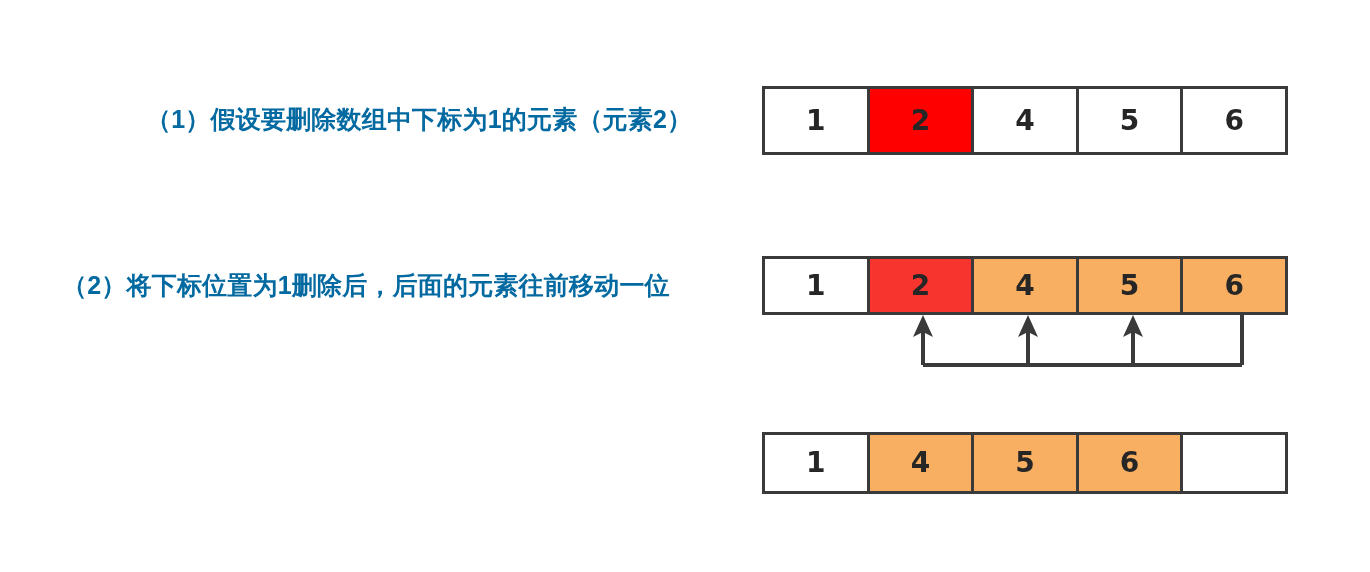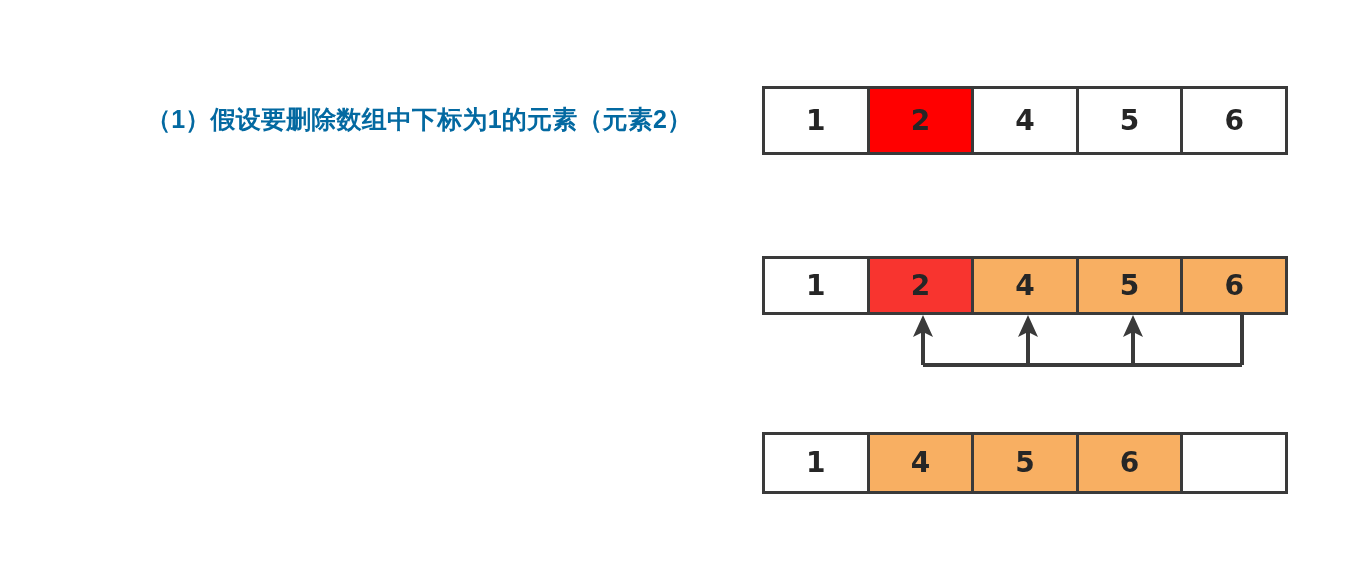--- a/index.html
+++ b/index.html
@@ -114,20 +114,21 @@
   <div class="caption caption-1">（1）假设要删除数组中下标为1的元素（元素2）</div>
 
   <div class="array-row array-row-1">
     <div class="cell fill-white">1</div>
     <div class="cell fill-red">2</div>
     <div class="cell fill-white">4</div>
     <div class="cell fill-white">5</div>
     <div class="cell fill-white">6</div>
   </div>
 
+  <div class="caption caption-2">（2）将下标位置为1删除后，后面的元素往前移动一位</div>
 
   <div class="array-row array-row-2">
     <div class="cell fill-white">1</div>
     <div class="cell fill-red2">2</div>
     <div class="cell fill-orange">4</div>
     <div class="cell fill-orange">5</div>
     <div class="cell fill-orange">6</div>
   </div>
 
   <div class="arrow-diagram">

